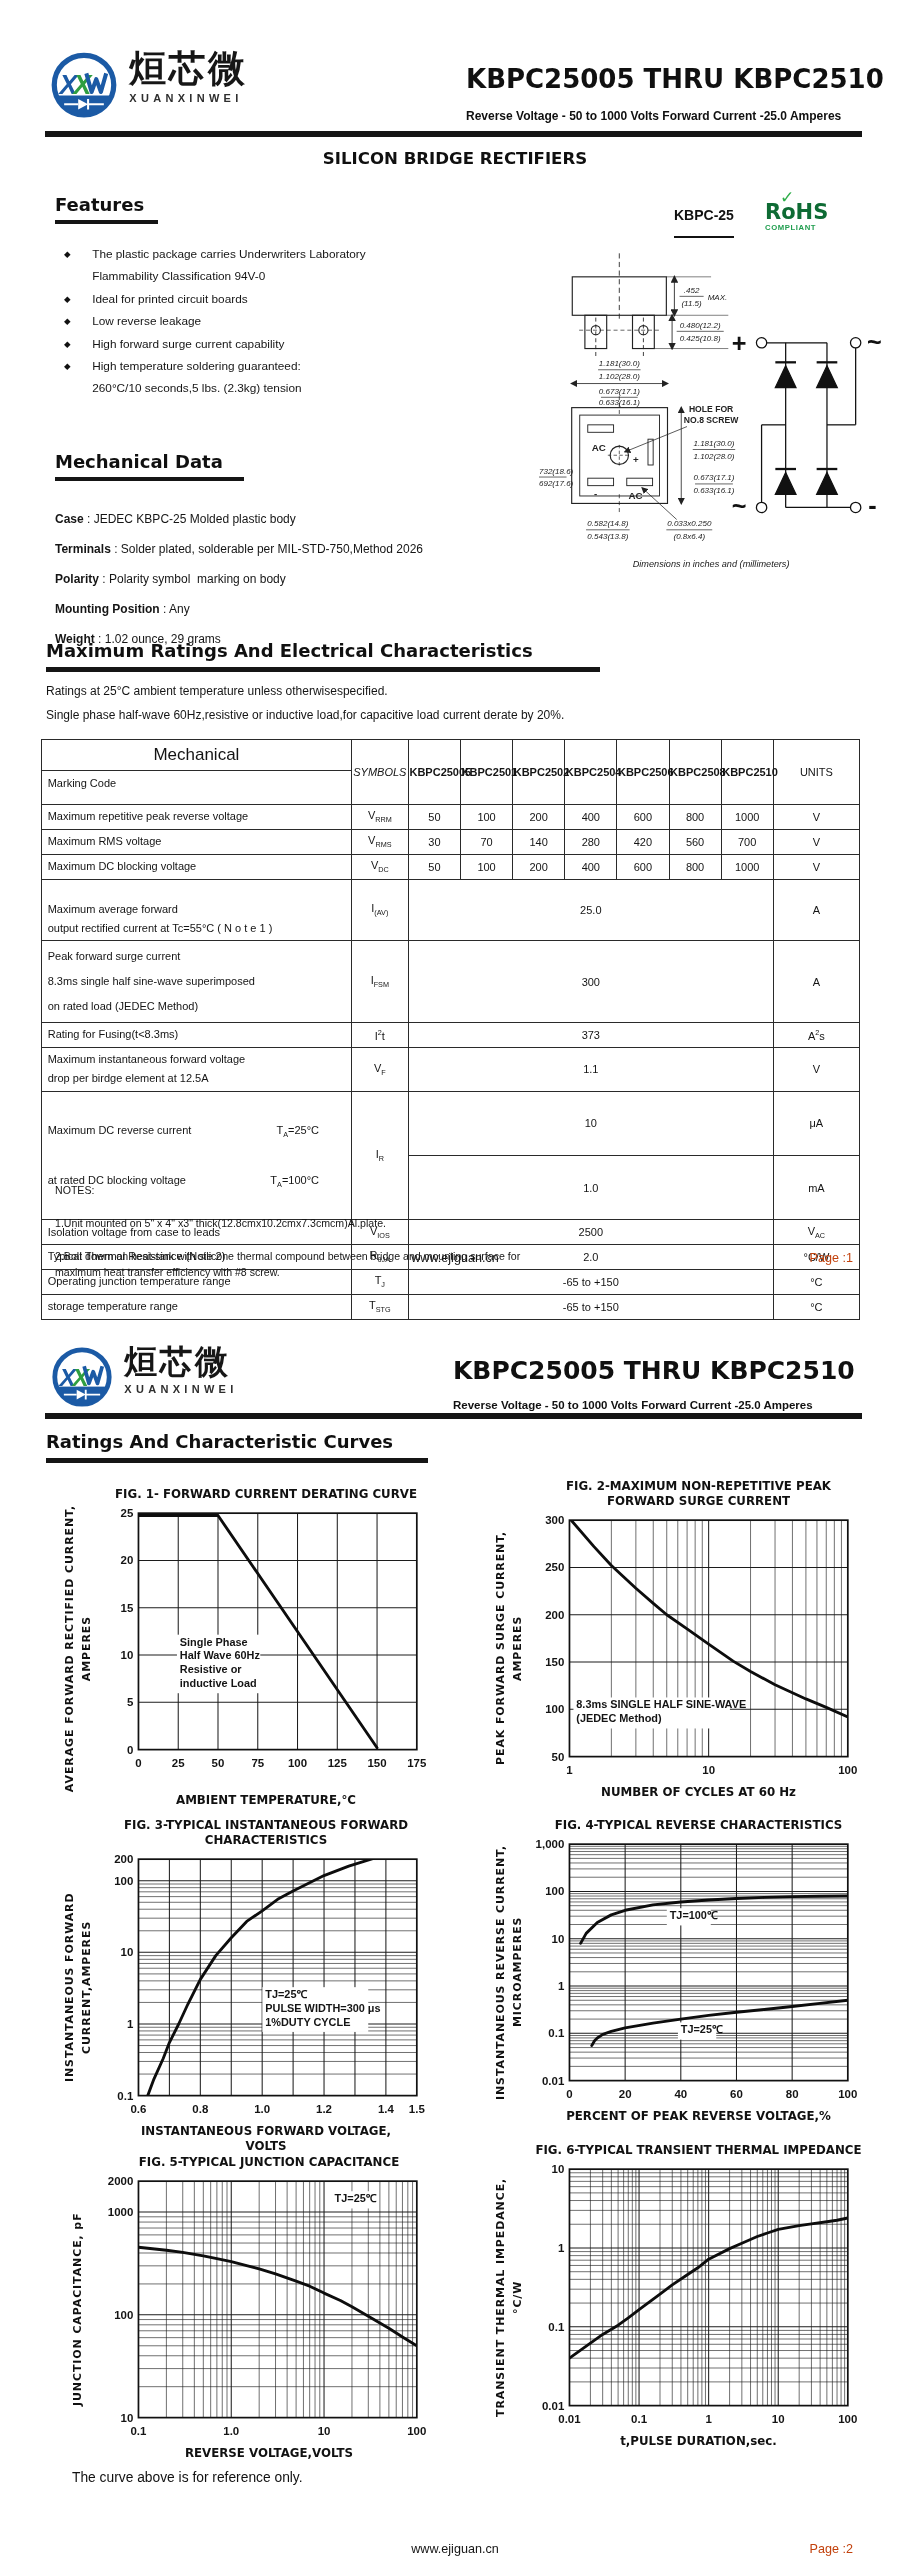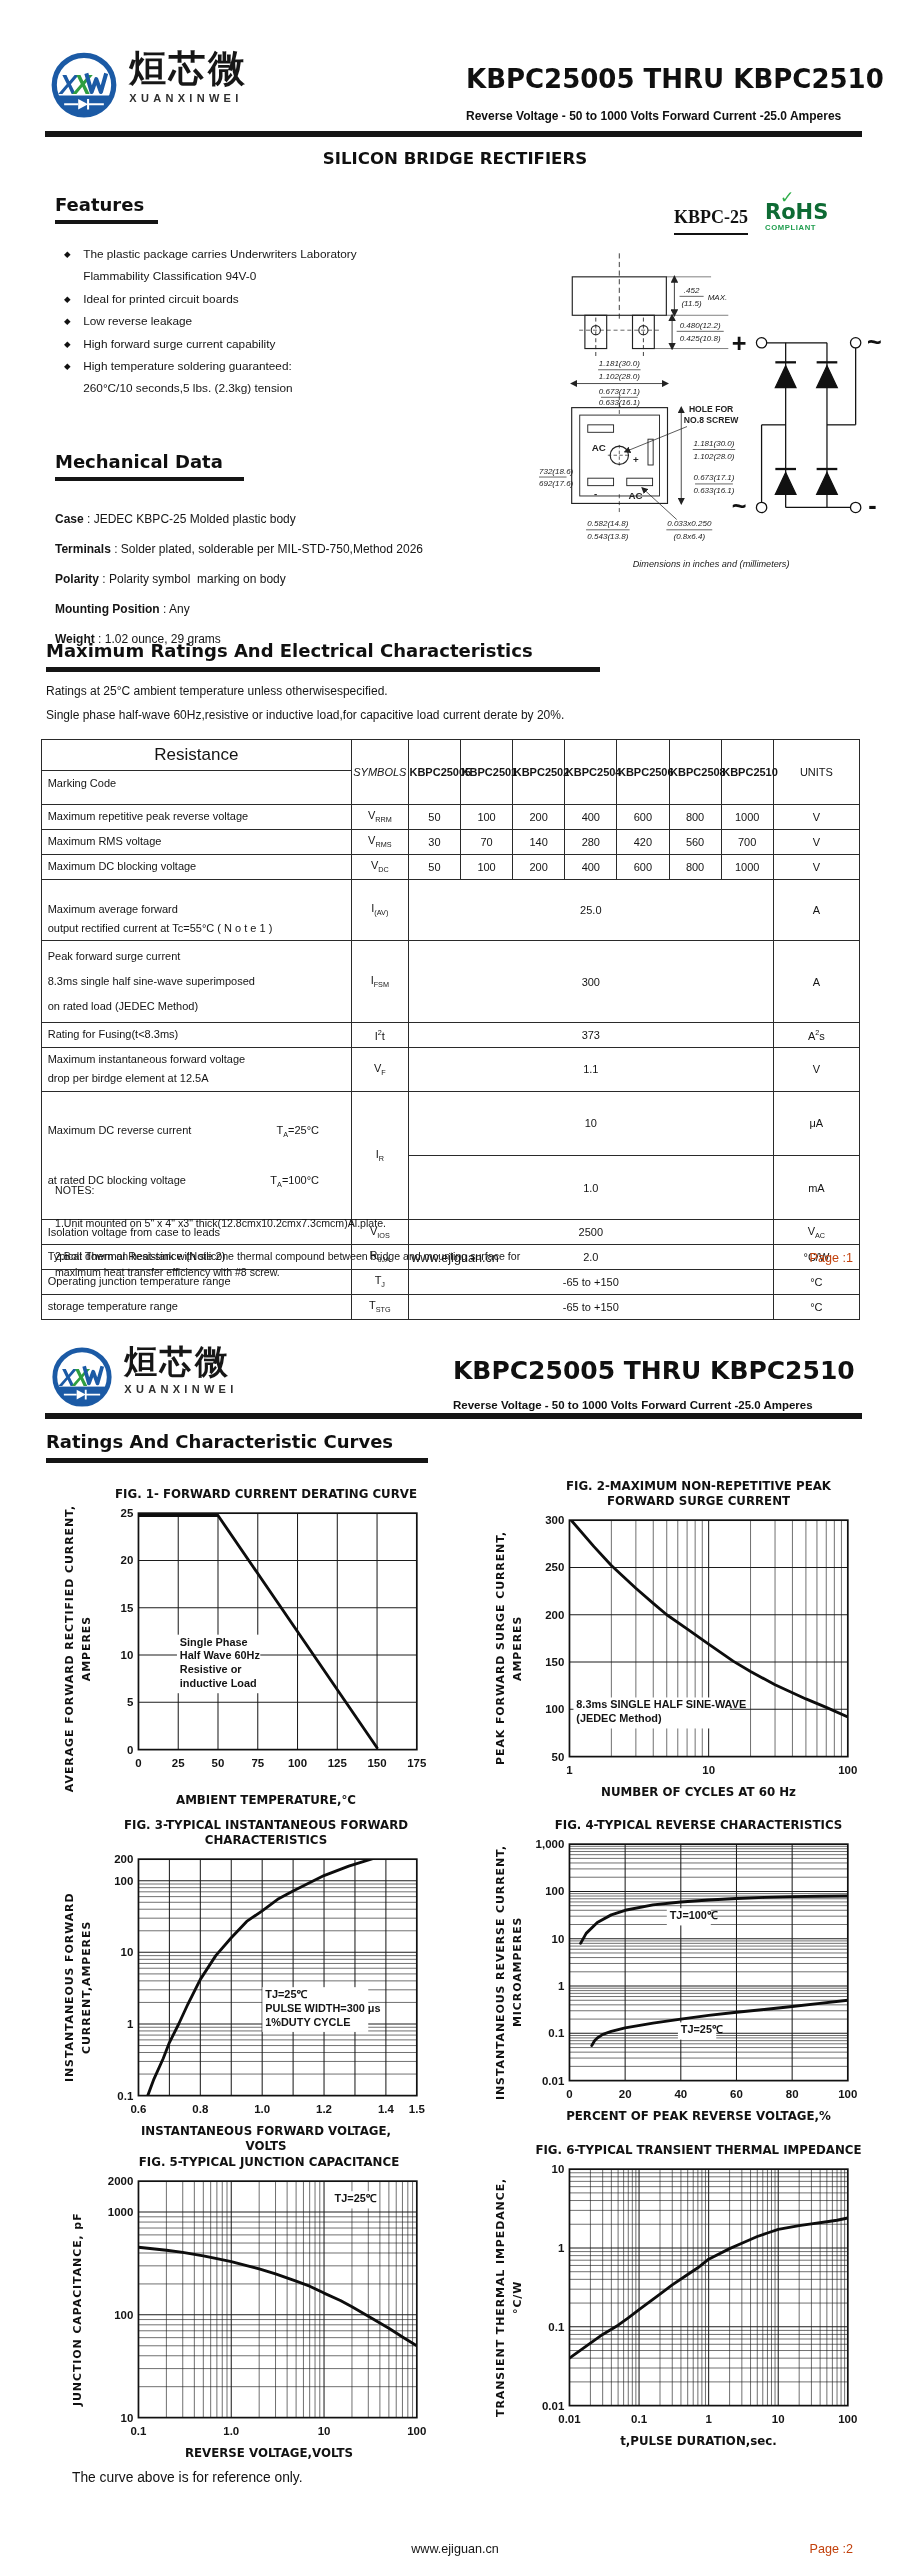--- a/index.html
+++ b/index.html
@@ -11,26 +11,26 @@
   .logo-circle{display:block;}
   .brand-cn{font-family:"DejaVu Sans",sans-serif;font-weight:900;font-size:37px;color:#161616;letter-spacing:2.3px;line-height:1;}
   .brand-en{font-size:11px;font-weight:700;color:#2e2e2e;letter-spacing:4.3px;margin-top:4.6px;}
   .doc-title{font-family:"DejaVu Sans",sans-serif;font-weight:800;font-size:26px;color:#101010;white-space:nowrap;}
   .doc-sub{font-weight:700;font-size:12px;margin-top:15px;color:#101010;}
   .main-heading{font-family:"DejaVu Sans",sans-serif;font-weight:800;font-size:16.6px;color:#101010;}
   .sec-heading{font-family:"DejaVu Sans",sans-serif;font-weight:800;font-size:18px;color:#101010;white-space:nowrap;}
   
   .feat-item{display:flex;gap:12.6px;font-size:11.8px;line-height:22.4px;color:#151515;}
   .feat-item .dmnd{font-size:8.6px;line-height:22.4px;color:#111;}
-  .feat-text{white-space:pre-line;}
+  .feat-text{white-space:pre-line;margin-left:9px;}
   
   .mech-row{font-size:12px;line-height:30px;color:#151515;white-space:pre;}
   .mech-row b{font-weight:800;}
   
-  .pkg-badge{font-family:Liberation Serif, serif;font-weight:800;font-size:18px;border-bottom:2.9px solid #111;padding-bottom:5px;}
+  .pkg-badge{font-family:Liberation Sans, sans-serif;font-weight:800;font-size:14px;border-bottom:2.9px solid #111;padding-bottom:13px;}
   .rohs{line-height:1;}
   .rohs-word{font-family:"DejaVu Sans",sans-serif;font-weight:800;font-size:21px;color:#0e6b34;}
   .rohs-o{position:relative;display:inline-block;}
   .rohs-check{position:absolute;top:-12.6px;left:-1.1px;font-size:17px;font-weight:800;color:#2fae4a;}
   .rohs-sub{font-size:7.7px;font-weight:700;color:#1f9d4e;letter-spacing:0.6px;margin-top:1.1px;}
   
   .intro{font-size:12px;color:#151515;}
   
   table.ratings{border-collapse:collapse;table-layout:fixed;width:819px;}
   table.ratings td{border:1.1px solid #2a2a2a;vertical-align:middle;font-size:11px;color:#141414;}
@@ -290,21 +290,21 @@
         <col style="width:52px">
         <col style="width:52px">
         <col style="width:52px">
         <col style="width:52px">
         <col style="width:52px">
       <col style="width:86px">
     </colgroup>
     <tbody>
         <tr class="h100">
       <td style="padding:0;vertical-align:top;">
-        <div class="ph-top">Resistance</div>
+        <div class="ph-top">Mechanical</div>
         <div class="ph-bot">Marking Code</div>
       </td>
       <td class="c-sym-head">SYMBOLS</td>
       <td class="c-part">KBPC25005</td>
       <td class="c-part">KBPC2501</td>
       <td class="c-part">KBPC2502</td>
       <td class="c-part">KBPC2504</td>
       <td class="c-part">KBPC2506</td>
       <td class="c-part">KBPC2508</td>
       <td class="c-part">KBPC2510</td>

